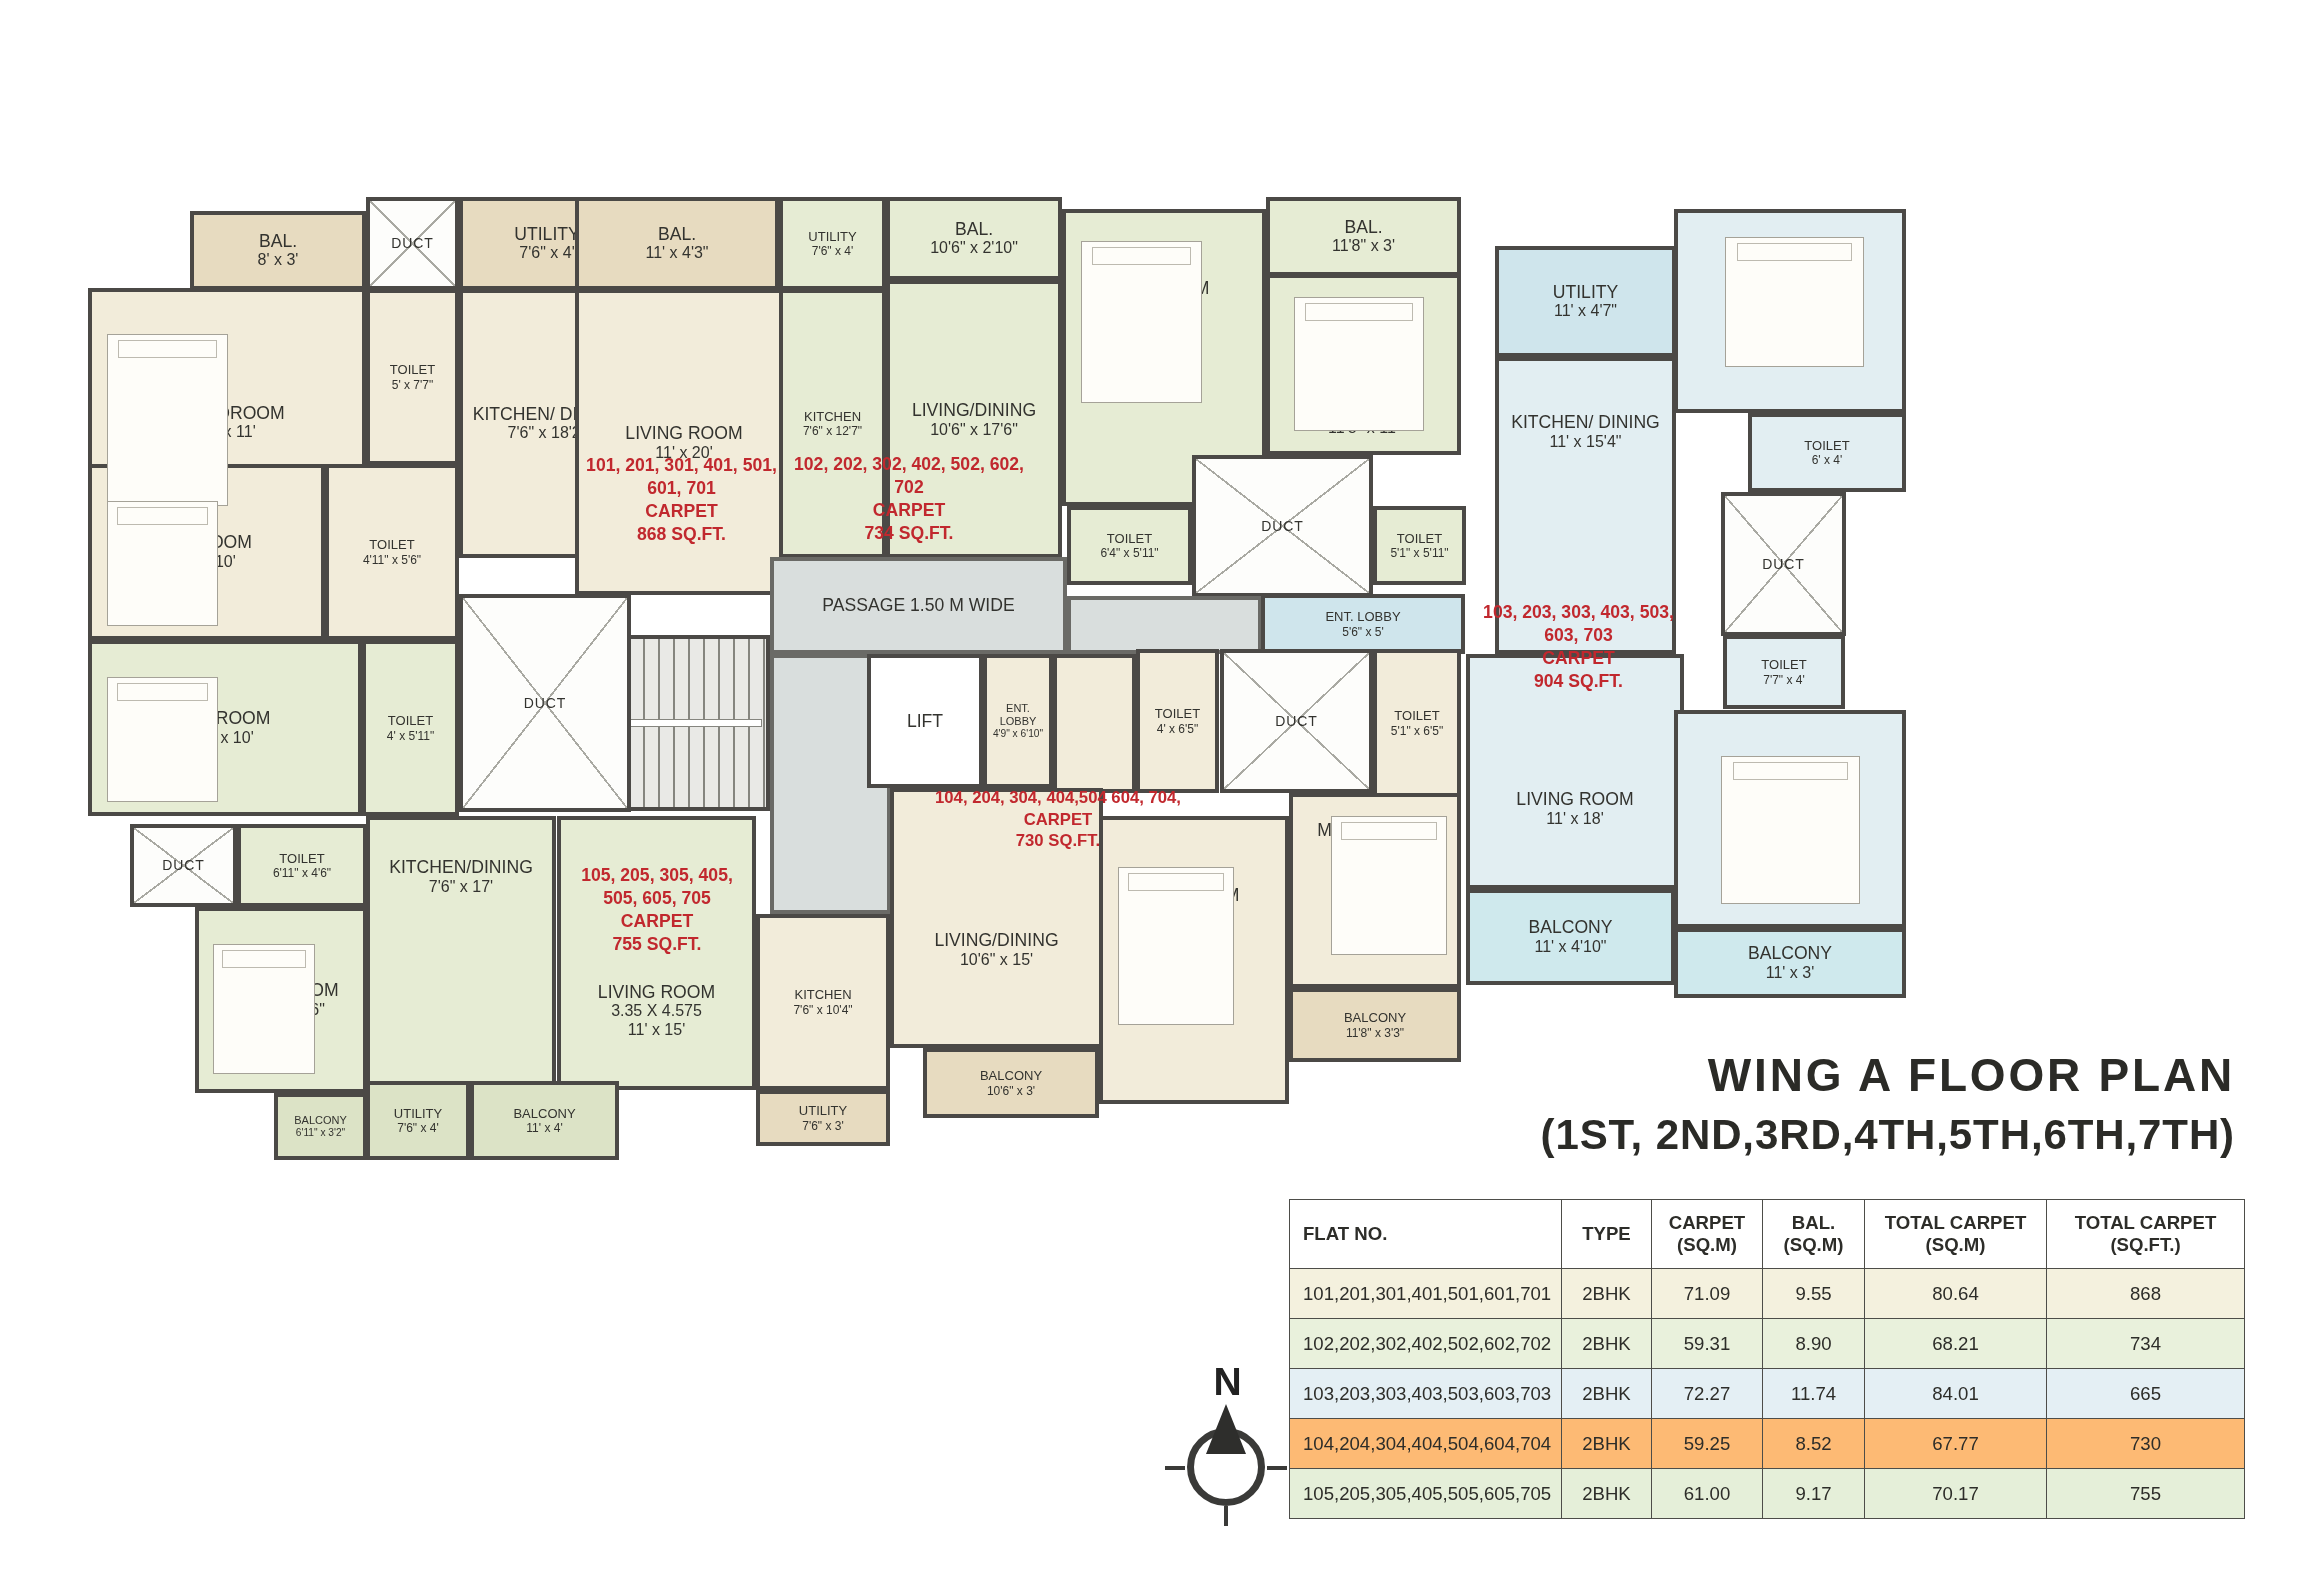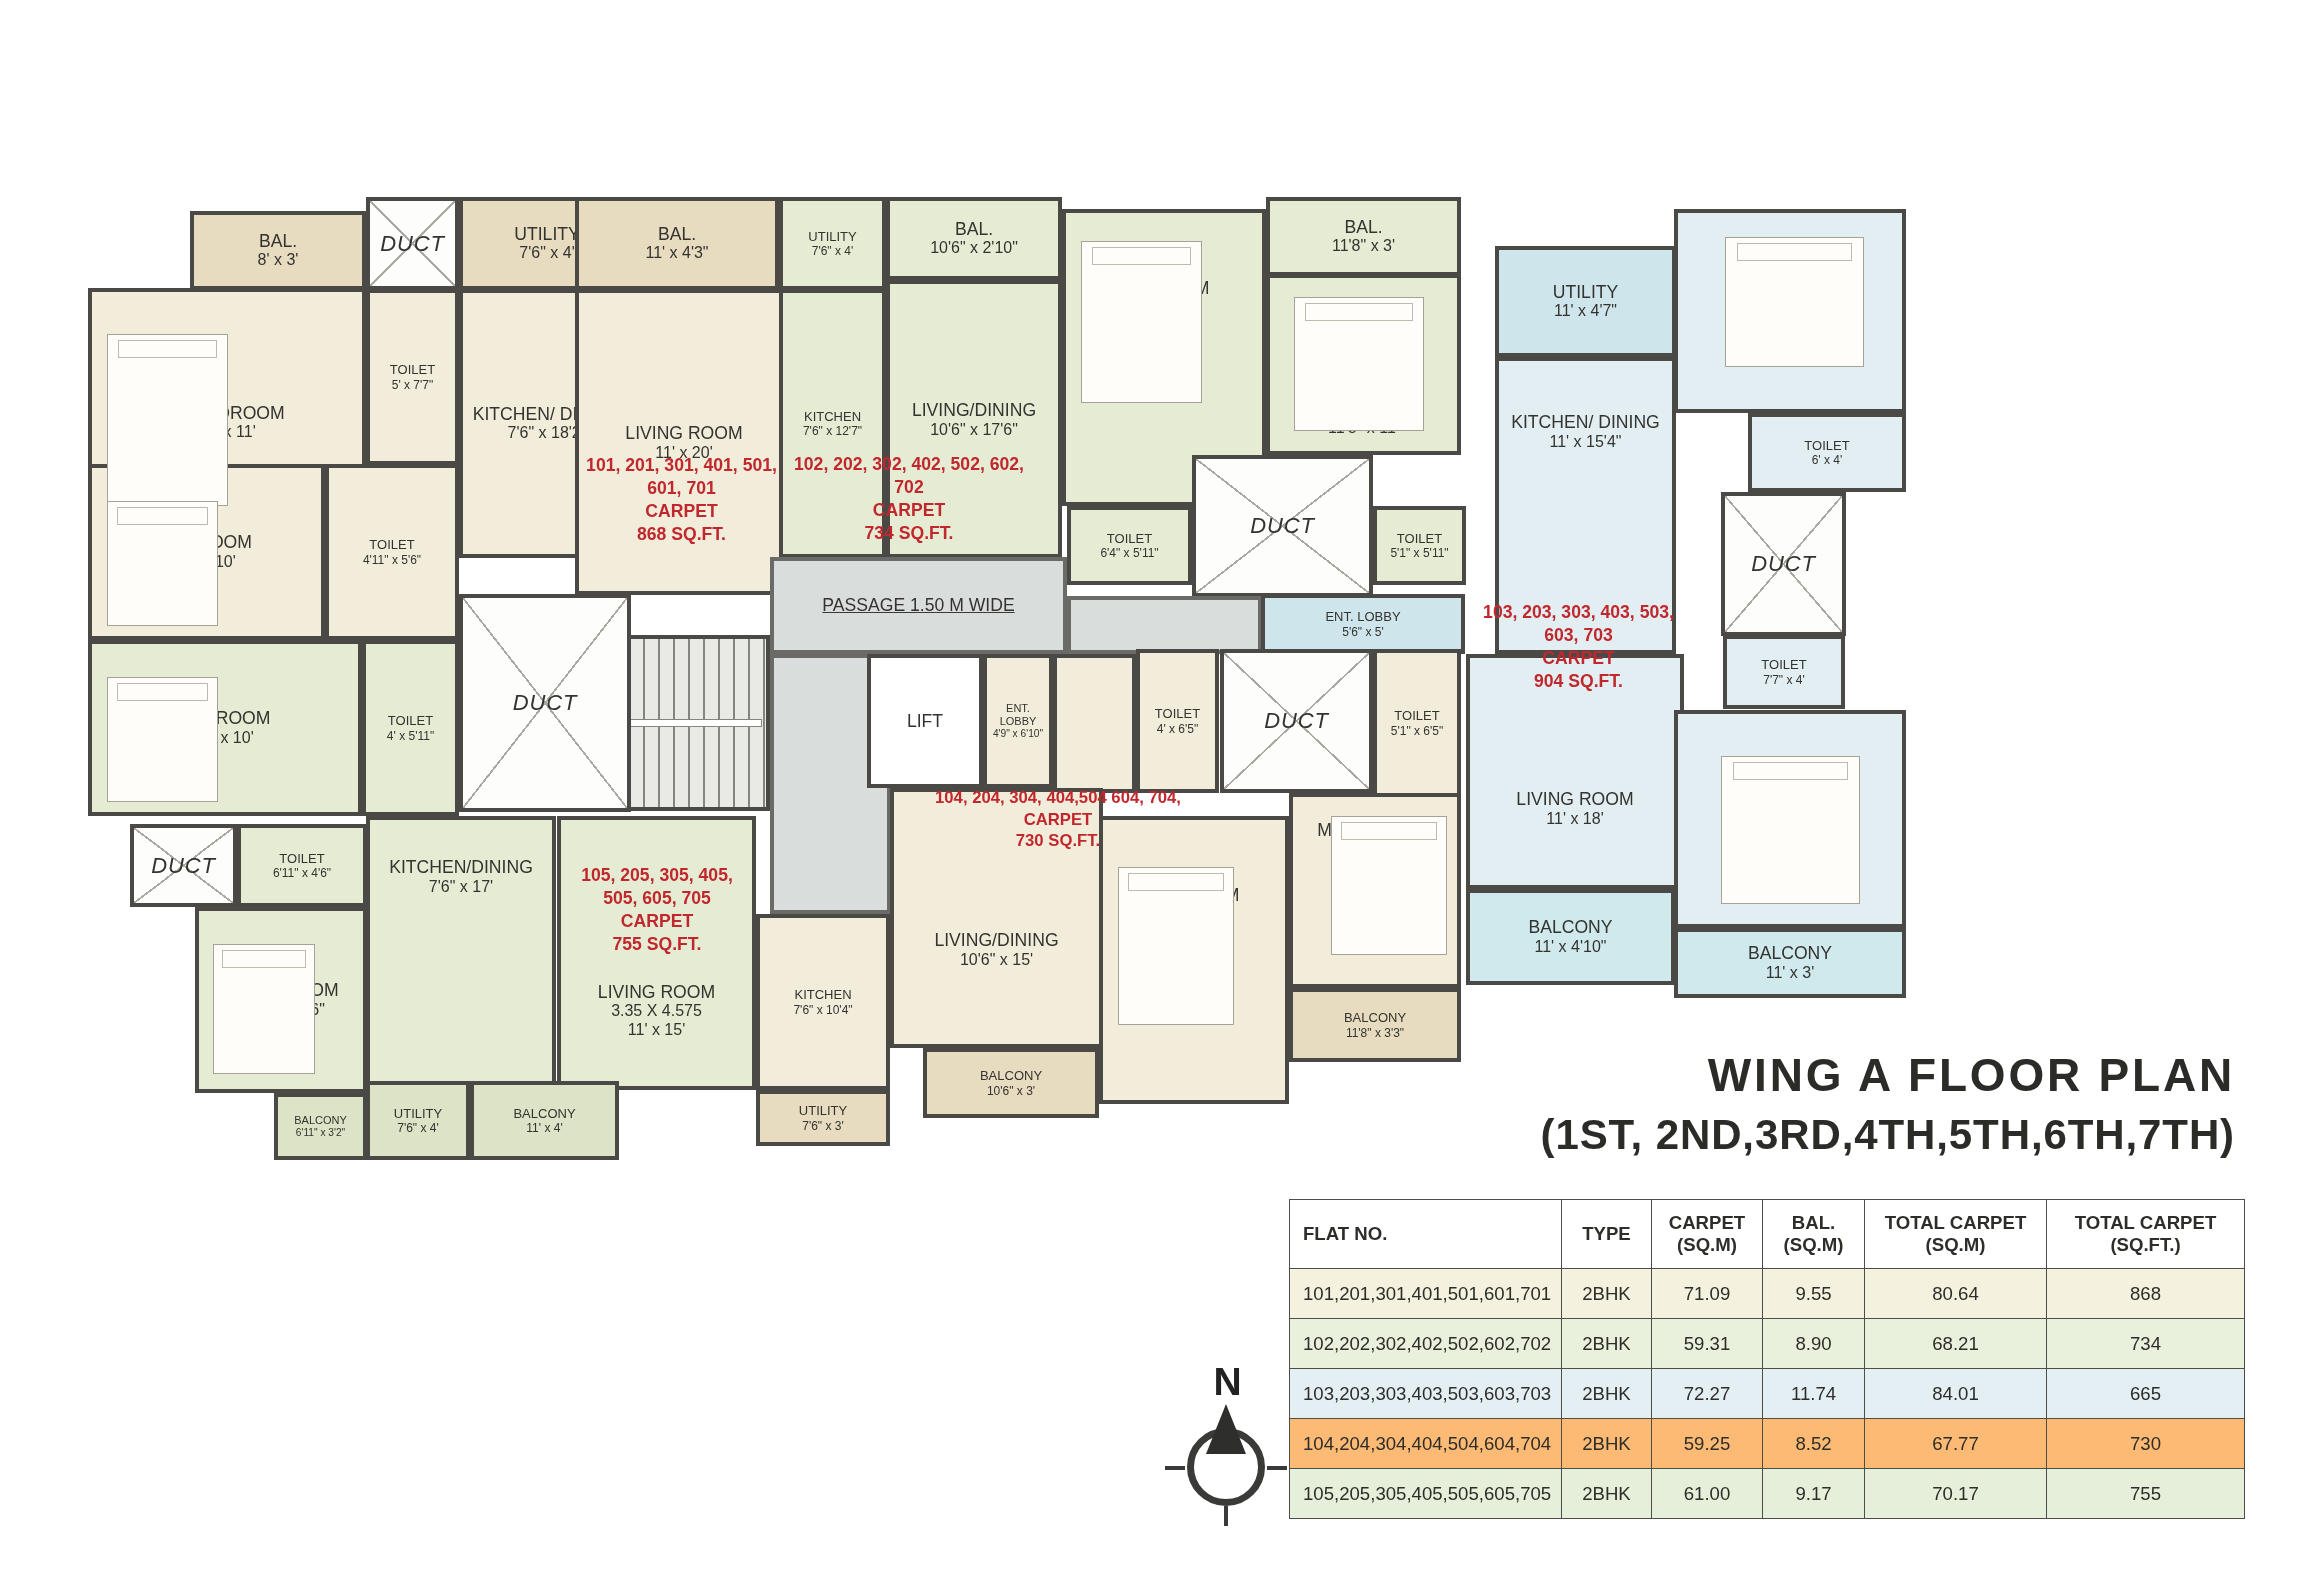--- a/index.html
+++ b/index.html
@@ -15,27 +15,27 @@
   .small .rd{font-size:12px;}
   .tiny .rn{font-size:11px;}
   .tiny .rd{font-size:10.2px;}
   .z-cream{background:#f2ecda;}
   .z-tan{background:#e7dbc0;}
   .z-green{background:#e6ecd4;}
   .z-green2{background:#dce3c6;}
   .z-blue{background:#e2eef2;}
   .z-blue2{background:#cfe5ec;}
   .z-cyan{background:#cfe9ed;}
-  .z-grey{background:#d9dedd;text-decoration:underline;}
+  .z-grey{background:#d9dedd;}
   .z-white{background:#ffffff;}
   .z-duct{background:
      linear-gradient(to top right, transparent calc(50% - 0.9px), #a9a9a2 calc(50% - 0.9px), #a9a9a2 calc(50% + 0.9px), transparent calc(50% + 0.9px)),
      linear-gradient(to bottom right, transparent calc(50% - 0.9px), #a9a9a2 calc(50% - 0.9px), #a9a9a2 calc(50% + 0.9px), transparent calc(50% + 0.9px)),
      #fdfdfb;}
-  .z-duct .rn{font-size:22px;letter-spacing:0.9px;font-style:italic;}
+  .z-duct .rn{font-size:14px;letter-spacing:0.9px;}
   .stairs{position:absolute;border:4.6px solid #4b4946;box-sizing:border-box;
      background:repeating-linear-gradient(90deg,#85857f 0 1.9px,#e9e9e6 1.9px 15px);}
   .stairs::after{content:"";position:absolute;left:3.7px;right:3.7px;top:50%;height:7.4px;
      margin-top:-3.7px;background:#fff;border:1.9px solid #85857f;box-sizing:border-box;}
   .updn{position:absolute;font-size:15px;color:#2f2f2b;font-weight:bold;}
   .bed{position:absolute;background:#fefdf9;border:1.9px solid #a5a298;box-sizing:border-box;}
   .bed::before{content:"";position:absolute;left:8%;top:4.6px;width:84%;height:18.6px;
      border:1.9px solid #bdbab0;box-sizing:border-box;}
   .note{position:absolute;color:#c1282e;font-weight:bold;text-align:center;
         font-size:17.6px;line-height:1.3;pointer-events:none;}

